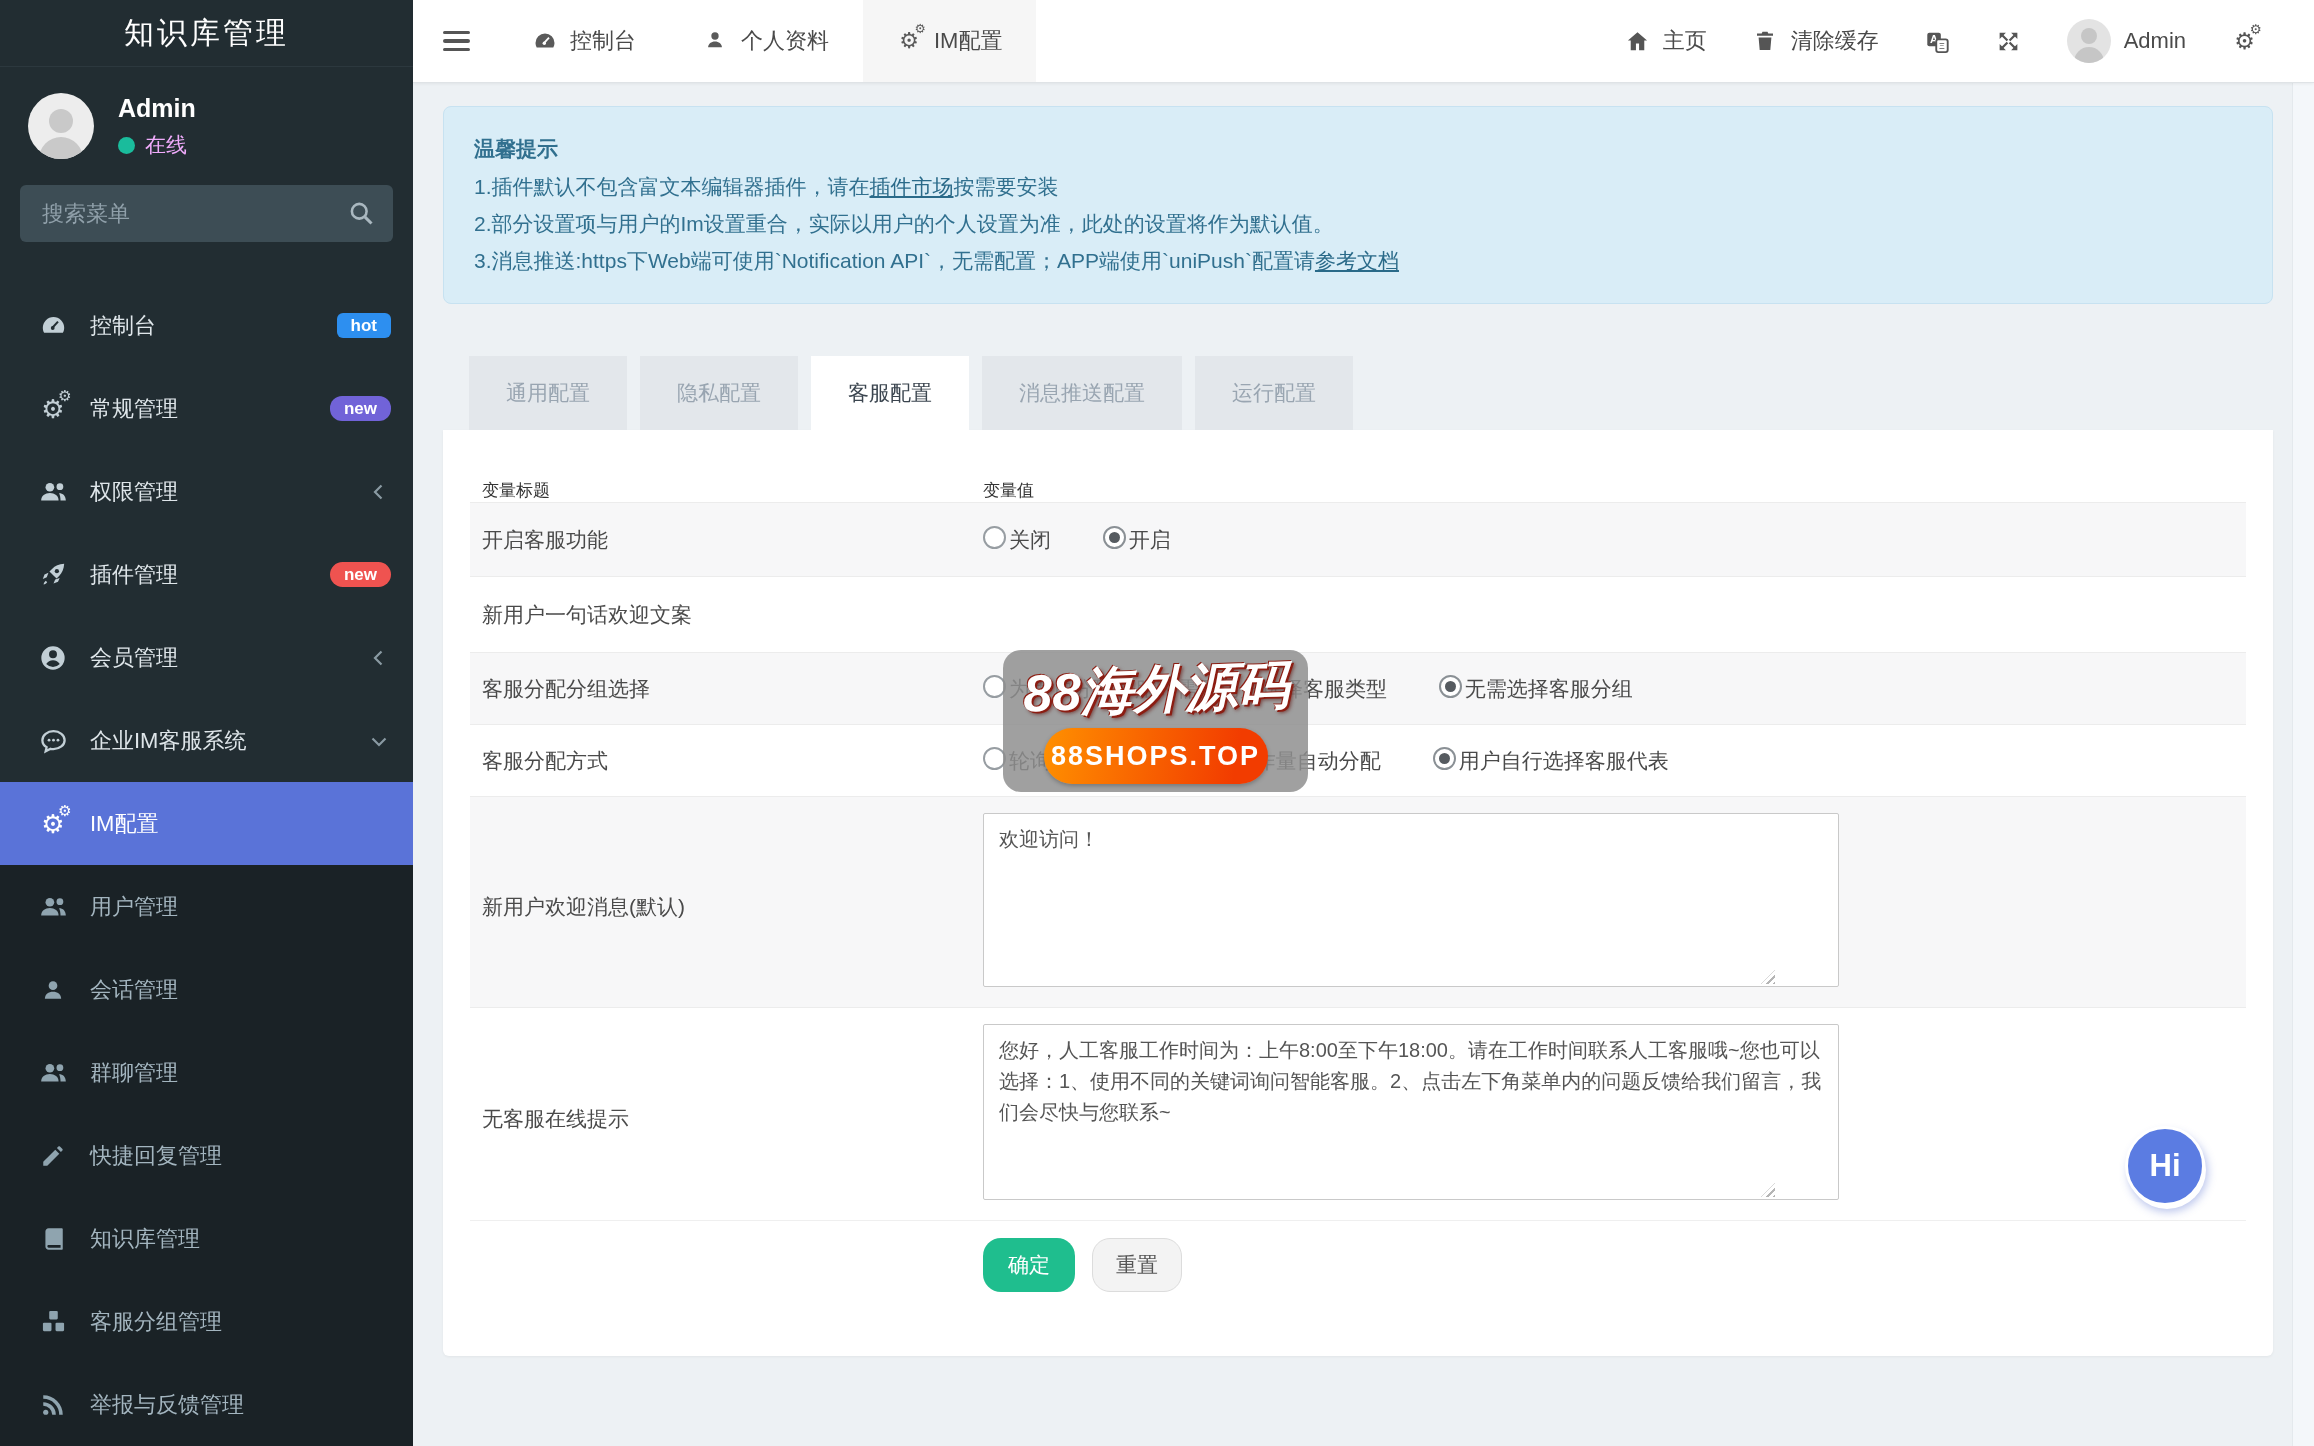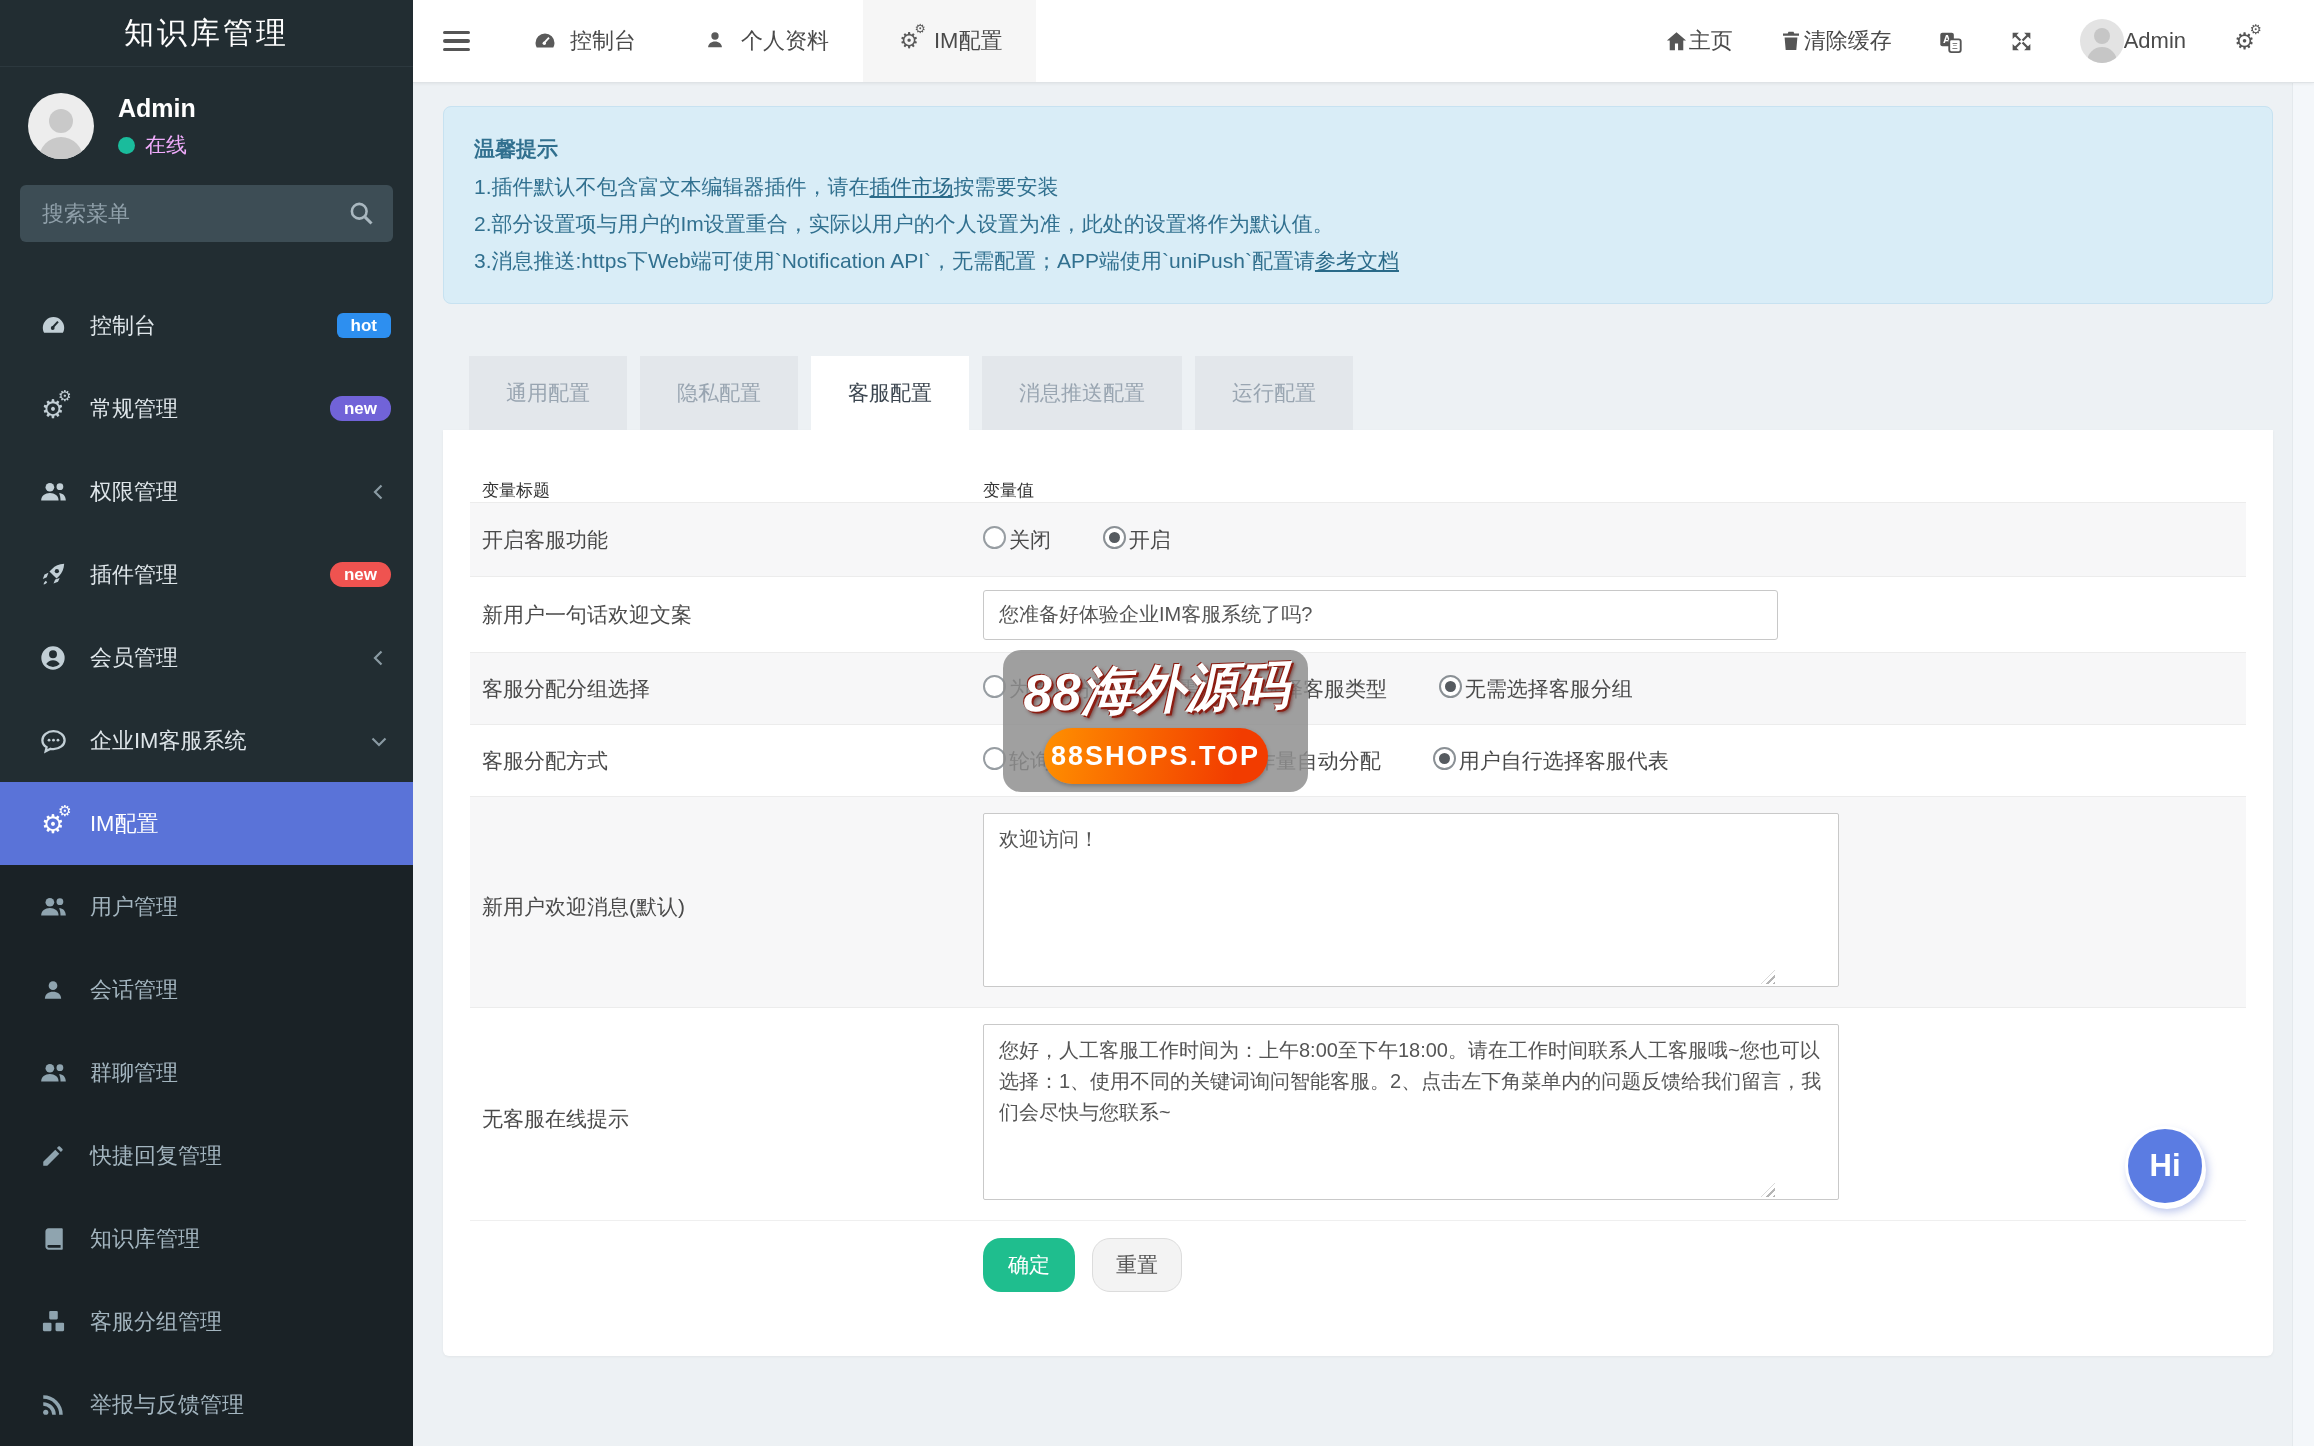--- a/index.html
+++ b/index.html
@@ -50,21 +50,21 @@
   .navbar{height:83px;background:#fff;display:flex;align-items:stretch;border-bottom:1px solid #dfe3e6;
     box-shadow:0 1px 3px rgba(0,0,0,.06);position:relative;z-index:5;--cut:#ffffff;}
   .nv{display:flex;align-items:center;}
   .hamburger{width:86px;justify-content:center;cursor:pointer;}
   .hamburger .bars{display:inline-block;width:27px;}
   .hamburger .bars span{display:block;height:3.5px;background:#555;margin:5px 0;border-radius:2px;}
   .ntab{padding:0 34px;gap:13px;font-size:22px;color:#4a4a4a;cursor:pointer;}
   .ntab .nicon{width:24px;height:24px;color:#5a5a5a;display:inline-flex;}
   .ntab.active{background:#f6f6f6;}
   .nright{margin-left:auto;display:flex;align-items:stretch;padding-right:34px;}
-  .nitem{display:flex;align-items:center;padding:0 23px;font-size:22px;color:#4a4a4a;cursor:pointer;text-align:center;}
+  .nitem{display:flex;align-items:center;gap:13px;padding:0 23px;font-size:22px;color:#4a4a4a;cursor:pointer;text-align:center;}
   .nitem .nicon{width:25px;height:25px;color:#555;display:inline-flex;}
   .navatar{width:44px;height:44px;border-radius:50%;background:#e3e3e3;position:relative;overflow:hidden;}
   .navatar::before{content:"";position:absolute;left:50%;top:9px;transform:translateX(-50%);width:16px;height:16px;border-radius:50%;background:#c6c6c6;}
   .navatar::after{content:"";position:absolute;left:50%;top:28px;transform:translateX(-50%);width:30px;height:18px;border-radius:15px 15px 0 0;background:#c6c6c6;}
   .page{flex:1;position:relative;background:#edf1f4;overflow:hidden;}
   .scrolltrack{position:absolute;top:0;right:0;bottom:0;width:22px;background:#f4f7fa;border-left:1px solid #e4e9ed;}
   
   .alert{margin:23px 41px 0 30px;background:#d9edf7;border:1px solid #c7e2f1;border-radius:8px;
     padding:24px 30px;color:#31708f;font-size:21px;line-height:37px;}
   .alert .atitle{font-weight:bold;font-family:Liberation Serif, serif;}
@@ -418,23 +418,20 @@
               </label>
             <label class="opt">
                 <span class="radio checked"></span>
                 <span>开启</span>
               </label>
           </div>
         </div>
 
         <div class="frow" style="height:76px;">
           <div class="c-label">新用户一句话欢迎文案</div>
-          <div class="c-value">
-            <input class="tinput" type="text" value="您准备好体验企业IM客服系统了吗?" style="">
-          </div>
         </div>
 
         <div class="frow striped" style="height:72px;">
           <div class="c-label">客服分配分组选择</div>
           <div class="c-value">
             <label class="opt">
                 <span class="radio"></span>
                 <span>为用户分配客服时需要用户选择客服类型</span>
               </label>
             <label class="opt">

